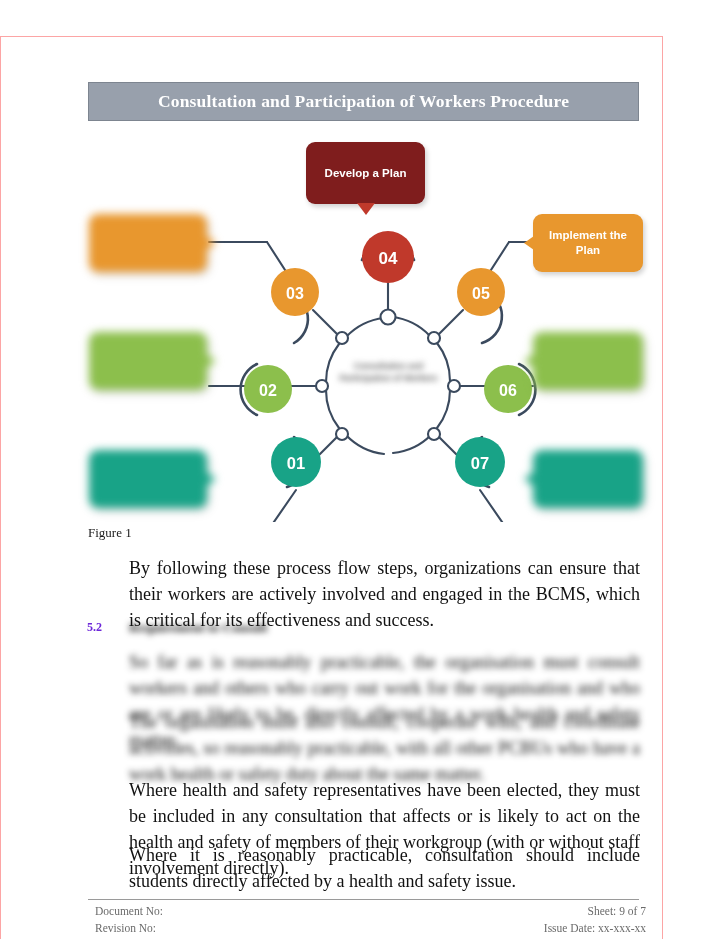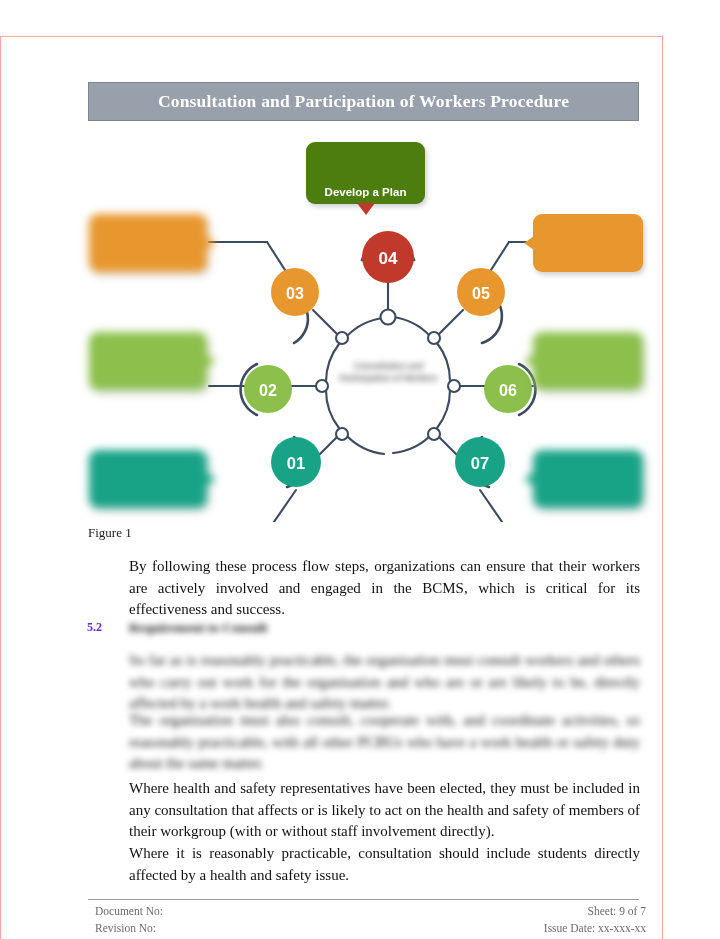--- a/index.html
+++ b/index.html
@@ -123,21 +123,21 @@
     text-align: left;
     font-family: "Liberation Serif", serif;
     font-size: 13px;
     color: #1a1a1a;
   }
   .para {
     position: absolute;
     left: 128px;
     width: 511px;
     font-family: "Liberation Serif", serif;
-    font-size: 15px;
+    font-size: 18px;
     line-height: 1.44;
     color: #111111;
     text-align: justify;
   }
   .para.blurred { filter: blur(3.1px); }
   .sec-num {
     position: absolute;
     left: 86px;
     font-family: "Liberation Serif", serif;
     font-weight: bold;
@@ -274,27 +274,28 @@
     <div class="callout left blur" style="left:8px; top:200px; width:118px; height:58px; background:#8CBF4C; color:#8CBF4C;">
       <span class="tail"></span>
       <span style="color:#ffffff;"></span>
     </div>
 
     <div class="callout left blur" style="left:8px; top:318px; width:118px; height:58px; background:#18A387; color:#18A387;">
       <span class="tail"></span>
       <span style="color:#ffffff;"></span>
     </div>
 
-    <div class="callout top" style="left:225px; top:10px; width:119px; height:62px; background:#4d7c0f; color:#C0392B;align-items:flex-end;">
+    <div class="callout top" style="left:225px; top:10px; width:119px; height:62px; background:#7f1d1d; color:#C0392B;">
       <span class="tail"></span>
       <span style="color:#ffffff;">Develop a Plan</span>
     </div>
 
     <div class="callout right" style="left:452px; top:82px; width:110px; height:58px; background:#E8972E; color:#E8972E;">
       <span class="tail"></span>
+      <span style="color:#ffffff;">Implement the Plan</span>
     </div>
 
     <div class="callout right blur" style="left:452px; top:200px; width:110px; height:58px; background:#8CBF4C; color:#8CBF4C;">
       <span class="tail"></span>
       <span style="color:#ffffff;"></span>
     </div>
 
     <div class="callout right blur" style="left:452px; top:318px; width:110px; height:58px; background:#18A387; color:#18A387;">
       <span class="tail"></span>
       <span style="color:#ffffff;"></span>

